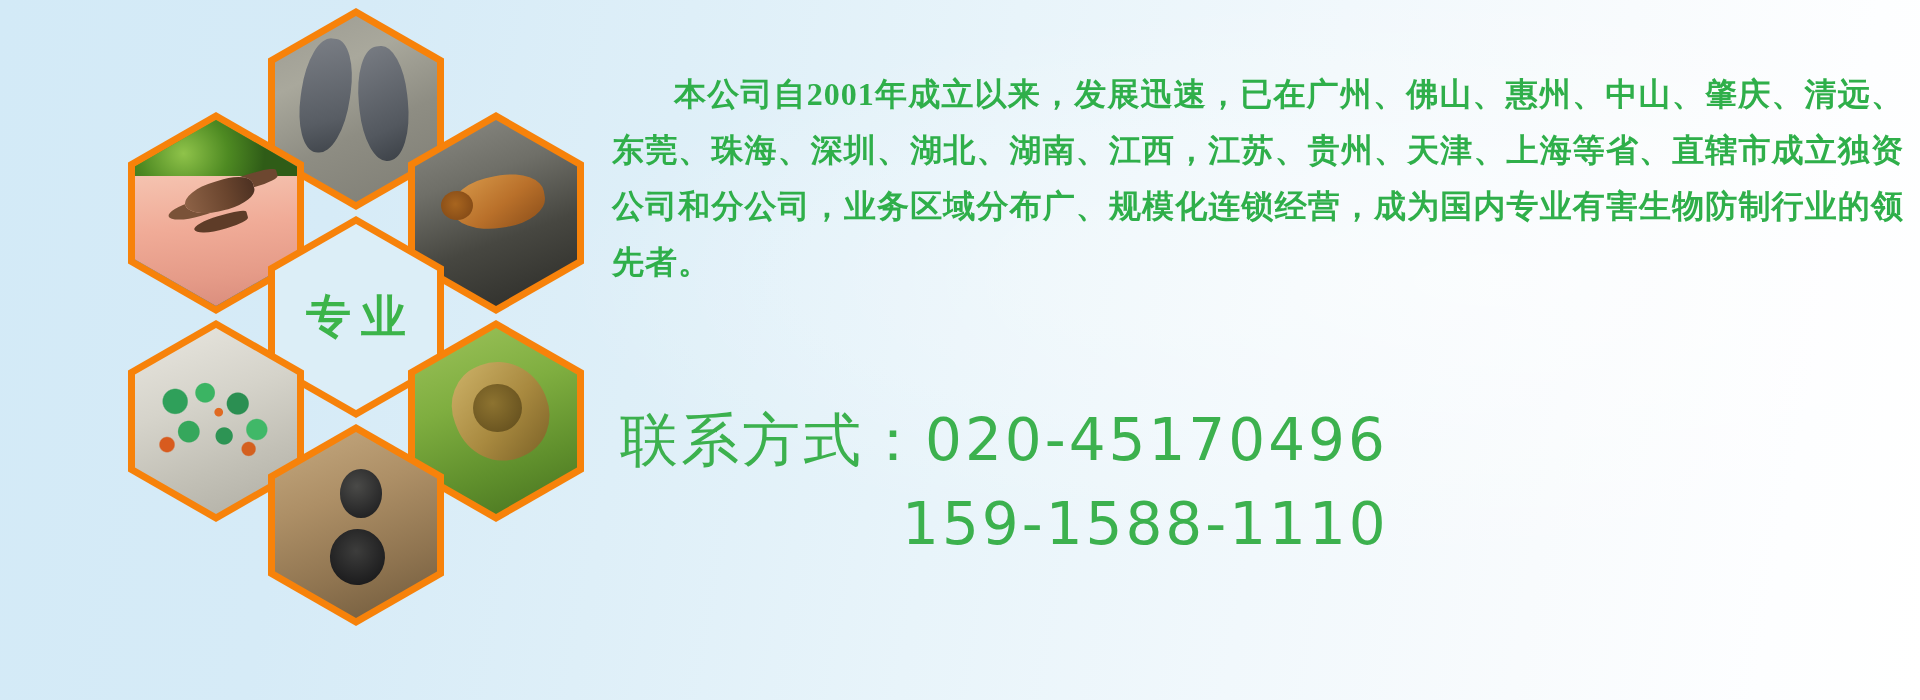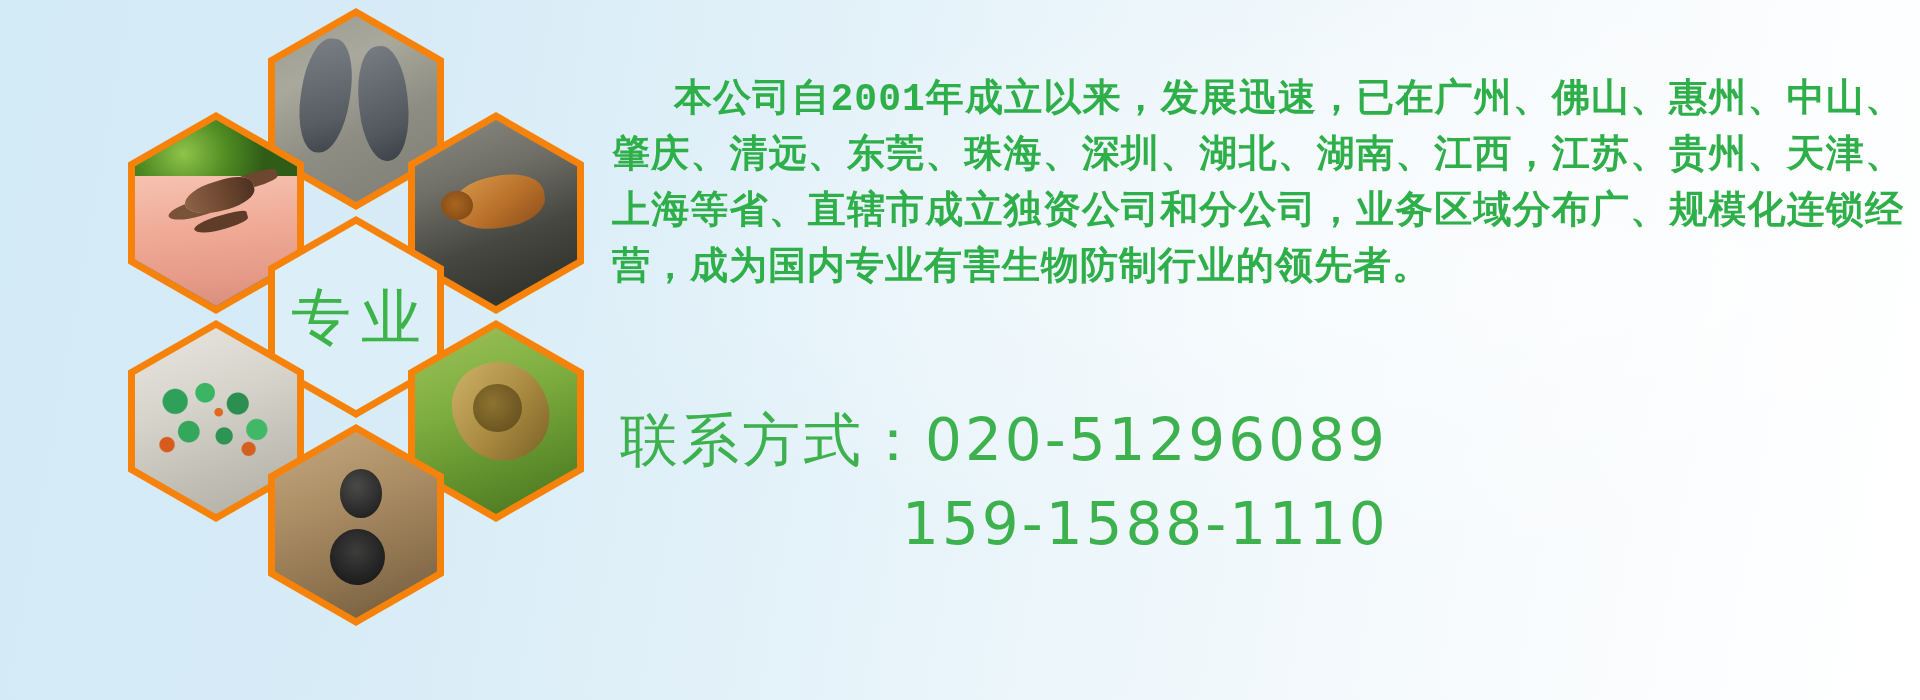--- a/index.html
+++ b/index.html
@@ -72,22 +72,22 @@
   .hex-center { background: #f7820a; }
   .hex-center .inner {
     background: #dceef7;
     display: flex;
     flex-direction: column;
     align-items: center;
     justify-content: center;
   }
   .slogan-line {
     color: #3cb44a;
-    font-size: 60px;
-    font-weight: normal;
+    font-size: 45px;
+    font-weight: bold;
     letter-spacing: 10px;
     text-indent: 10px;
     line-height: 1.28;
     font-family: "DejaVu Sans", "Liberation Sans", sans-serif;
   }
 
   
   .ph { position:absolute; inset:0; }
 
   
@@ -198,26 +198,26 @@
   
   .copy {
     position: absolute;
     left: 612px;
     top: 34px;
     width: 1292px;
     z-index: 4;
   }
   .paragraph {
     color: #2faf4a;
-    font-size: 38px;
+    font-size: 32px;
     font-weight: bold;
     line-height: 56px;
     letter-spacing: 1px;
     text-indent: 62px;
-    font-family: Liberation Mono, monospace;
+    font-family: Liberation Serif, serif;
     text-align: justify;
     text-justify: inter-ideograph;
   }
 
   .contact {
     position: absolute;
     left: 620px;
     top: 398px;
     z-index: 4;
     color: #3cb14e;
@@ -279,17 +279,17 @@
         </div>
     </div>
 
   </div>
 
   <div class="copy">
     <p class="paragraph">本公司自2001年成立以来，发展迅速，已在广州、佛山、惠州、中山、肇庆、清远、东莞、珠海、深圳、湖北、湖南、江西，江苏、贵州、天津、上海等省、直辖市成立独资公司和分公司，业务区域分布广、规模化连锁经营，成为国内专业有害生物防制行业的领先者。</p>
   </div>
 
   <div class="contact">
-    <span class="phone-1">联系方式：020-51296089</span>
+    <span class="phone-1">联系方式：020-45170496</span>
     <span class="phone-2">159-1588-1110</span>
   </div>
 
 </div>
 
 </body></html>

